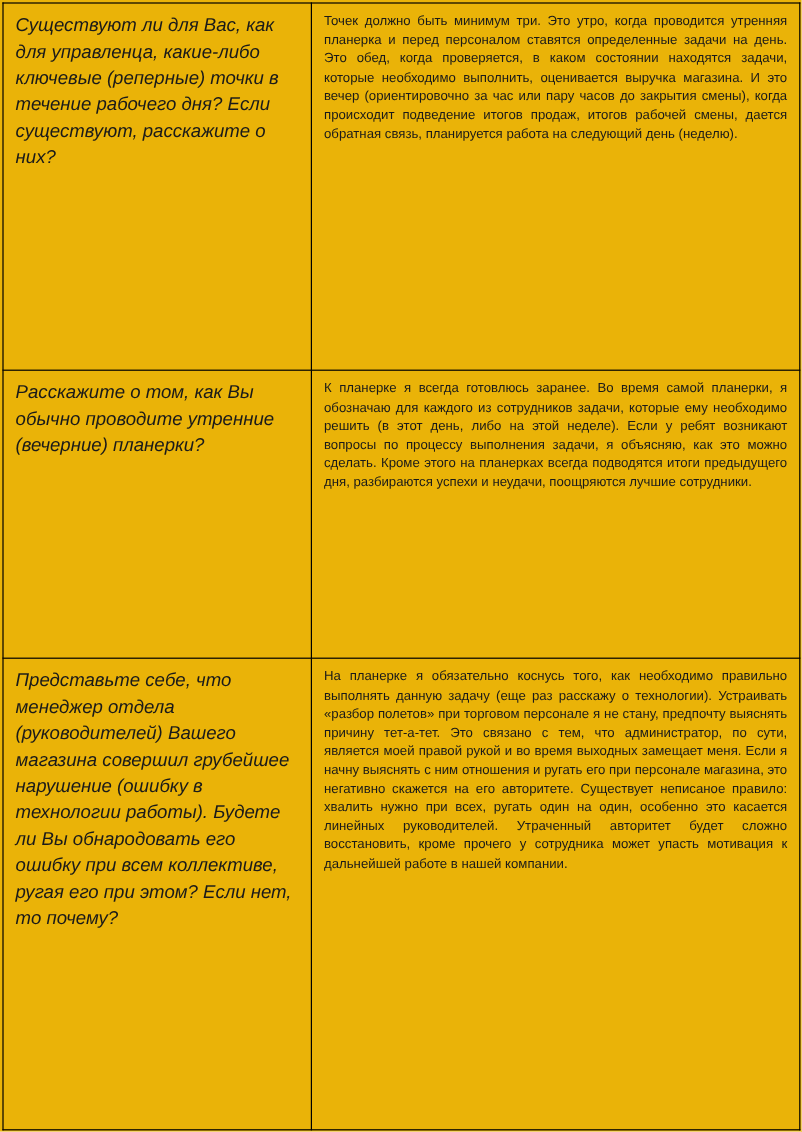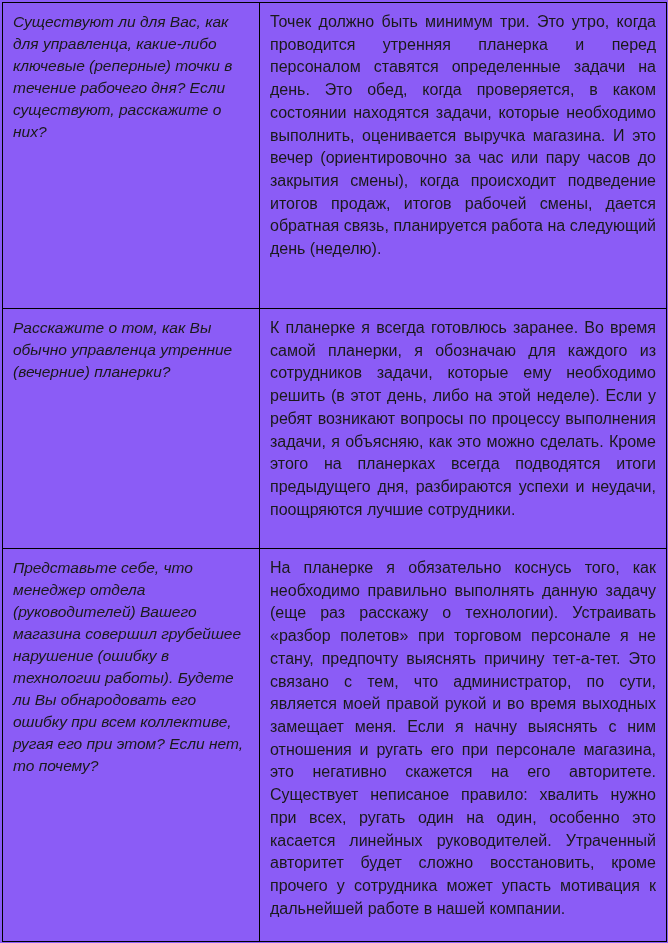--- a/index.html
+++ b/index.html
@@ -9,21 +9,21 @@
   }
   body {
     font-family: "Liberation Sans", "DejaVu Sans", sans-serif;
     color: #1a1a1a;
     -webkit-font-smoothing: antialiased;
   }
   .page {
     width: 668px;
     height: 943px;
     box-sizing: border-box;
-    background: #8b5cf6;
+    background: #eab308;
     padding: 2px;
   }
   table.qa-table {
     width: 664px;
     height: 939px;
     border-collapse: collapse;
     table-layout: fixed;
   }
   table.qa-table td {
     border: 1px solid #000000;
@@ -33,40 +33,40 @@
   }
   td.q-cell {
     width: 257px;
     font-style: italic;
     font-size: 15.5px;
     line-height: 1.42;
     text-align: left;
   }
   td.a-cell {
     width: 407px;
-    font-size: 16px;
+    font-size: 11px;
     line-height: 1.42;
     text-align: justify;
   }
   tr.row-1 { height: 306px; }
   tr.row-2 { height: 240px; }
   tr.row-3 { height: 393px; }
 </style>
 </head>
 <body>
 
 <div class="page">
   <table class="qa-table">
     <tbody>
       <tr class="row-1">
         <td class="q-cell">Существуют ли для Вас, как для управленца, какие-либо ключевые (реперные) точки в течение рабочего дня? Если существуют, расскажите о них?</td>
         <td class="a-cell">Точек должно быть минимум три. Это утро, когда проводится утренняя планерка и перед персоналом ставятся определенные задачи на день. Это обед, когда проверяется, в каком состоянии находятся задачи, которые необходимо выполнить, оценивается выручка магазина. И это вечер (ориентировочно за час или пару часов до закрытия смены), когда происходит подведение итогов продаж, итогов рабочей смены,  дается обратная связь, планируется работа на следующий день (неделю).</td>
       </tr>
       <tr class="row-2">
-        <td class="q-cell">Расскажите о том, как Вы обычно управленца утренние (вечерние) планерки?</td>
+        <td class="q-cell">Расскажите о том, как Вы обычно проводите утренние (вечерние) планерки?</td>
         <td class="a-cell">К планерке я всегда готовлюсь заранее. Во время самой планерки, я обозначаю для каждого из сотрудников задачи, которые ему необходимо решить (в этот день, либо на этой неделе). Если у ребят возникают вопросы по процессу выполнения задачи, я объясняю, как это можно сделать. Кроме этого на планерках всегда подводятся итоги предыдущего дня, разбираются успехи и неудачи, поощряются лучшие сотрудники.</td>
       </tr>
       <tr class="row-3">
         <td class="q-cell">Представьте себе, что менеджер отдела (руководителей) Вашего магазина совершил грубейшее нарушение (ошибку в технологии работы). Будете ли Вы обнародовать его ошибку при всем коллективе, ругая его при этом? Если нет, то почему?</td>
         <td class="a-cell">На планерке я обязательно коснусь того, как необходимо правильно выполнять данную задачу (еще раз расскажу о технологии). Устраивать «разбор полетов» при торговом персонале я не стану, предпочту выяснять причину тет-а-тет. Это связано с тем, что администратор, по сути, является моей правой рукой и во время выходных замещает меня. Если я начну выяснять с ним отношения и ругать его при персонале магазина, это негативно скажется на его авторитете. Существует неписаное правило: хвалить нужно при всех, ругать один на один, особенно это касается линейных руководителей. Утраченный авторитет будет сложно восстановить, кроме прочего у сотрудника может упасть мотивация к дальнейшей работе в нашей компании.</td>
       </tr>
     </tbody>
   </table>
 </div>
 

